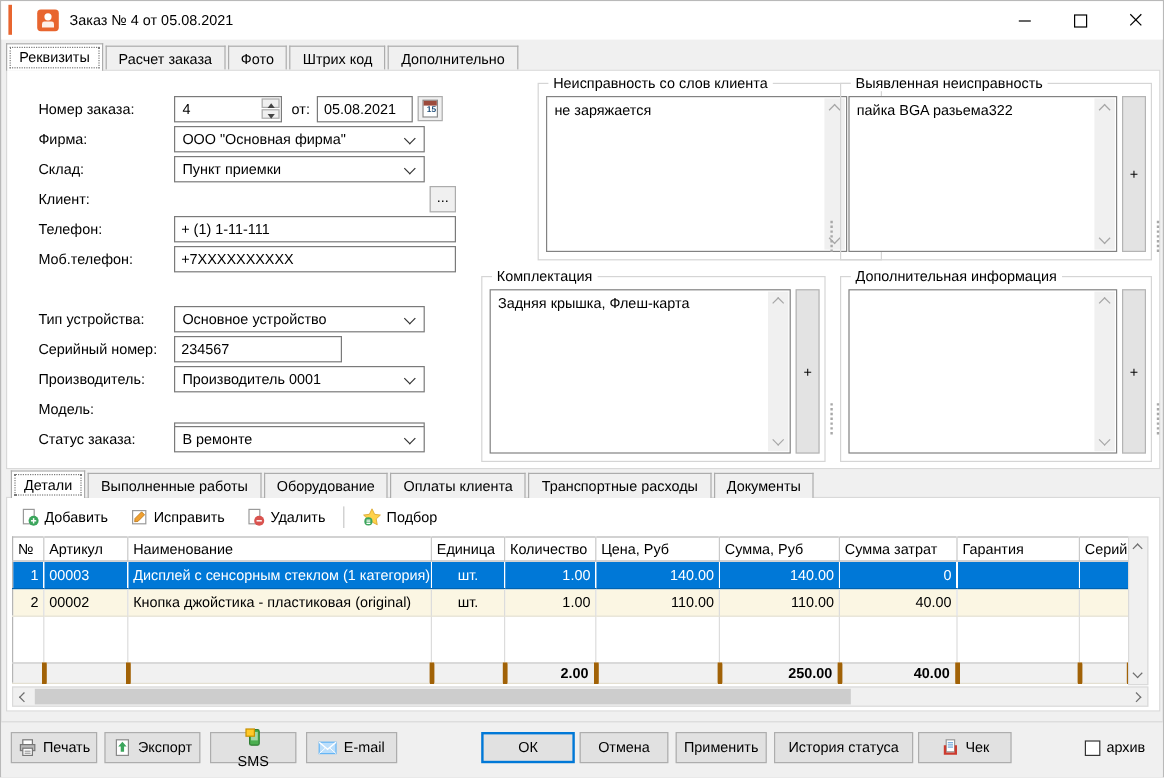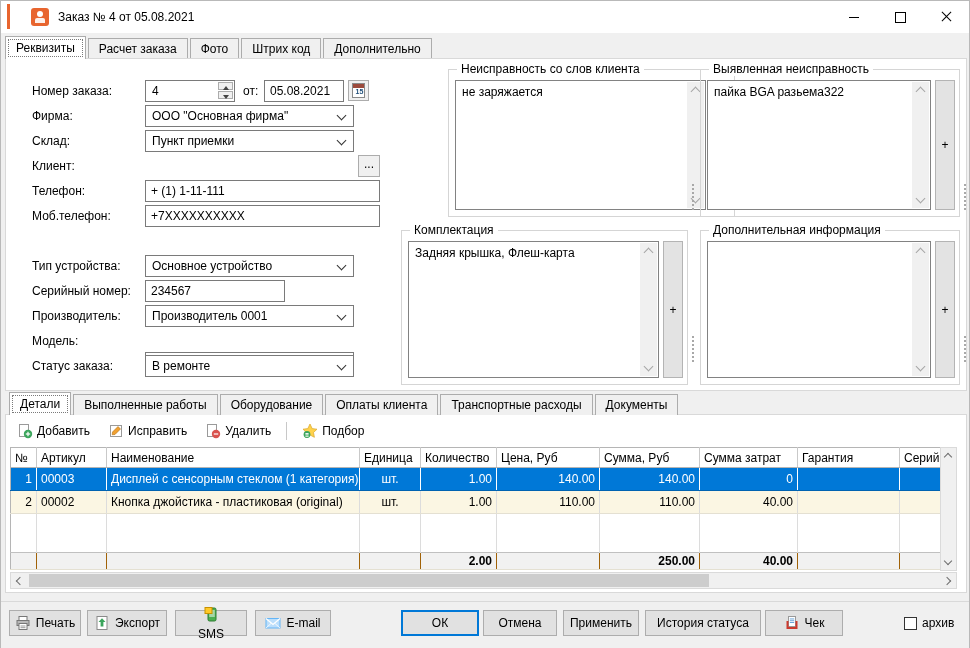--- a/index.html
+++ b/index.html
@@ -68,21 +68,21 @@
   .tool-btn { display:flex; align-items:center; gap:4px; padding:3px 6px; cursor:pointer; border:1px solid transparent; }
   .tool-sep { width:1px; height:18px; background:#c8c8c8; margin:0 4px; }
   .ico { width:16px; height:16px; display:inline-block; flex:none; }
 
   table.grid { position:absolute; left:4px; top:32px; width:930px; border-collapse:collapse; table-layout:fixed; background:#fff; border:1px solid #b5b5b5; }
   .grid th { font-weight:normal; text-align:left; height:20px; padding:0 4px; border-right:1px solid #c9c9c9; border-bottom:1px solid #b5b5b5; overflow:hidden; white-space:nowrap; background:#fff; cursor:pointer; }
   .grid td { height:23px; padding:0 4px; border-right:1px solid #dcdcdc; border-bottom:1px solid #e4e0d2; overflow:hidden; white-space:nowrap; }
   .grid tr.sel td { background:#0078d7; color:#fff; border-right-color:rgba(255,255,255,.35); border-bottom-color:#0063b1; }
   .grid tr.alt td { background:#fbf6e3; }
   .grid tr.filler td { height:39px; border-bottom:none; }
-  .grid tr.totals td { height:17px; background:#f1f1f1; font-weight:bold; border-top:1px solid #c0c0c0; border-right:1px solid #a16207; }
+  .grid tr.totals td { height:17px; background:#f1f1f1; font-weight:bold; border-top:1px solid #c0c0c0; border-right:4px solid #a16207; }
   .ra { text-align:right; } .ca { text-align:center; }
 
   .vscroll { position:absolute; left:934px; top:32px; width:17px; height:124px; background:#f0f0f0; border:1px solid #dadada; }
   .hscroll { position:absolute; left:4px; top:157px; width:947px; height:17px; background:#f0f0f0; border:1px solid #dadada; }
   .h-arrow { position:absolute; top:5px; width:6px; height:6px; border-right:1px solid #6d6d6d; border-bottom:1px solid #6d6d6d; cursor:pointer; }
   .h-left  { left:6px;  transform:rotate(135deg); }
   .h-right { right:6px; transform:rotate(-45deg); }
   .h-thumb { position:absolute; left:18px; top:1px; width:680px; height:13px; background:#cdcdcd; cursor:grab; }
   .v-arrow { position:absolute; left:4px; width:6px; height:6px; border-right:1px solid #6d6d6d; border-bottom:1px solid #6d6d6d; cursor:pointer; }
   .v-up { top:6px; transform:rotate(-135deg); }

